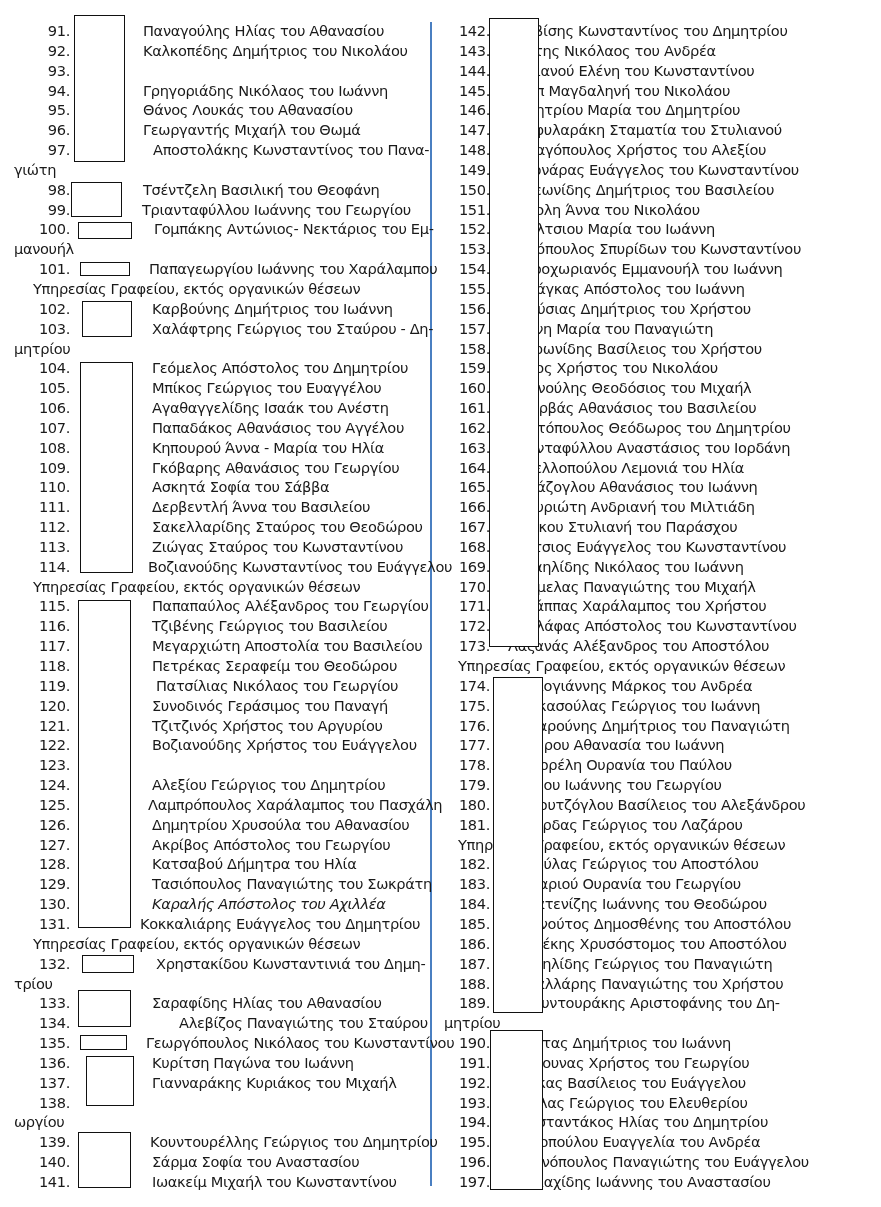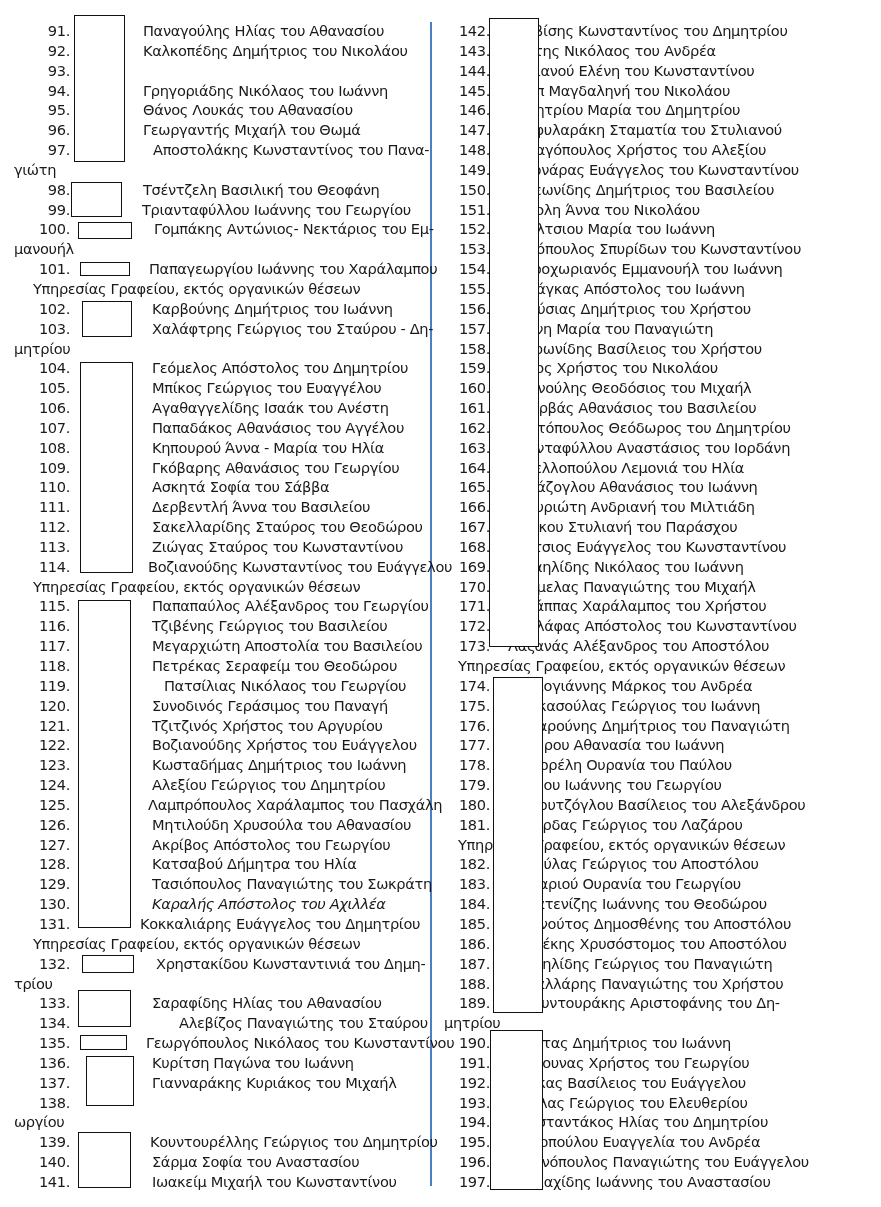--- a/index.html
+++ b/index.html
@@ -55,28 +55,28 @@
       <div class="line entry"><span class="num">110.</span><span class="name" style="left: 136px;">Ασκητά Σοφία του Σάββα</span></div>
       <div class="line entry"><span class="num">111.</span><span class="name" style="left: 136px;">Δερβεντλή Άννα του Βασιλείου</span></div>
       <div class="line entry"><span class="num">112.</span><span class="name" style="left: 136px;">Σακελλαρίδης Σταύρος του Θεοδώρου</span></div>
       <div class="line entry"><span class="num">113.</span><span class="name" style="left: 136px;">Ζιώγας Σταύρος του Κωνσταντίνου</span></div>
       <div class="line entry"><span class="num">114.</span><span class="name" style="left: 132px;">Βοζιανούδης Κωνσταντίνος του Ευάγγελου</span></div>
       <div class="line note indent-left">Υπηρεσίας Γραφείου, εκτός οργανικών θέσεων</div>
       <div class="line entry"><span class="num">115.</span><span class="name" style="left: 136px;">Παπαπαύλος Αλέξανδρος του Γεωργίου</span></div>
       <div class="line entry"><span class="num">116.</span><span class="name" style="left: 136px;">Τζιβένης Γεώργιος του Βασιλείου</span></div>
       <div class="line entry"><span class="num">117.</span><span class="name" style="left: 136px;">Μεγαρχιώτη Αποστολία του Βασιλείου</span></div>
       <div class="line entry"><span class="num">118.</span><span class="name" style="left: 136px;">Πετρέκας Σεραφείμ του Θεοδώρου</span></div>
-      <div class="line entry"><span class="num">119.</span><span class="name" style="left: 148px;">Πατσίλιας Νικόλαος του Γεωργίου</span></div>
+      <div class="line entry"><span class="num">119.</span><span class="name" style="left: 140px;">Πατσίλιας Νικόλαος του Γεωργίου</span></div>
       <div class="line entry"><span class="num">120.</span><span class="name" style="left: 136px;">Συνοδινός Γεράσιμος του Παναγή</span></div>
       <div class="line entry"><span class="num">121.</span><span class="name" style="left: 136px;">Τζιτζινός Χρήστος του Αργυρίου</span></div>
       <div class="line entry"><span class="num">122.</span><span class="name" style="left: 136px;">Βοζιανούδης Χρήστος του Ευάγγελου</span></div>
-      <div class="line entry"><span class="num">123.</span><span class="name" style="left: 136px;">Κωσταδήμας Δημήτριος του Ιωάννη</span></div>
+      <div class="line entry"><span class="num">123.</span></div>
       <div class="line entry"><span class="num">124.</span><span class="name" style="left: 136px;">Αλεξίου Γεώργιος του Δημητρίου</span></div>
       <div class="line entry"><span class="num">125.</span><span class="name" style="left: 132px;">Λαμπρόπουλος Χαράλαμπος του Πασχάλη</span></div>
-      <div class="line entry"><span class="num">126.</span><span class="name" style="left: 136px;">Μητιλούδη Χρυσούλα του Αθανασίου</span></div>
+      <div class="line entry"><span class="num">126.</span><span class="name" style="left: 136px;">Δημητρίου Χρυσούλα του Αθανασίου</span></div>
       <div class="line entry"><span class="num">127.</span><span class="name" style="left: 136px;">Ακρίβος Απόστολος του Γεωργίου</span></div>
       <div class="line entry"><span class="num">128.</span><span class="name" style="left: 136px;">Κατσαβού Δήμητρα του Ηλία</span></div>
       <div class="line entry"><span class="num">129.</span><span class="name" style="left: 136px;">Τασιόπουλος Παναγιώτης του Σωκράτη</span></div>
       <div class="line entry"><span class="num">130.</span><span class="name" style="left: 136px; font-style: italic;">Καραλής Απόστολος του Αχιλλέα</span></div>
       <div class="line entry"><span class="num">131.</span><span class="name" style="left: 124px;">Κοκκαλιάρης Ευάγγελος του Δημητρίου</span></div>
       <div class="line note indent-left">Υπηρεσίας Γραφείου, εκτός οργανικών θέσεων</div>
       <div class="line entry"><span class="num">132.</span><span class="name" style="left: 140px;">Χρηστακίδου Κωνσταντινιά του Δημη-</span></div>
       <div class="line wrap" style="margin-left: -2px;">τρίου</div>
       <div class="line entry"><span class="num">133.</span><span class="name" style="left: 136px;">Σαραφίδης Ηλίας του Αθανασίου</span></div>
       <div class="line entry"><span class="num">134.</span><span class="name" style="left: 136px; margin-left: 27px;">Αλεβίζος Παναγιώτης του Σταύρου</span></div>

